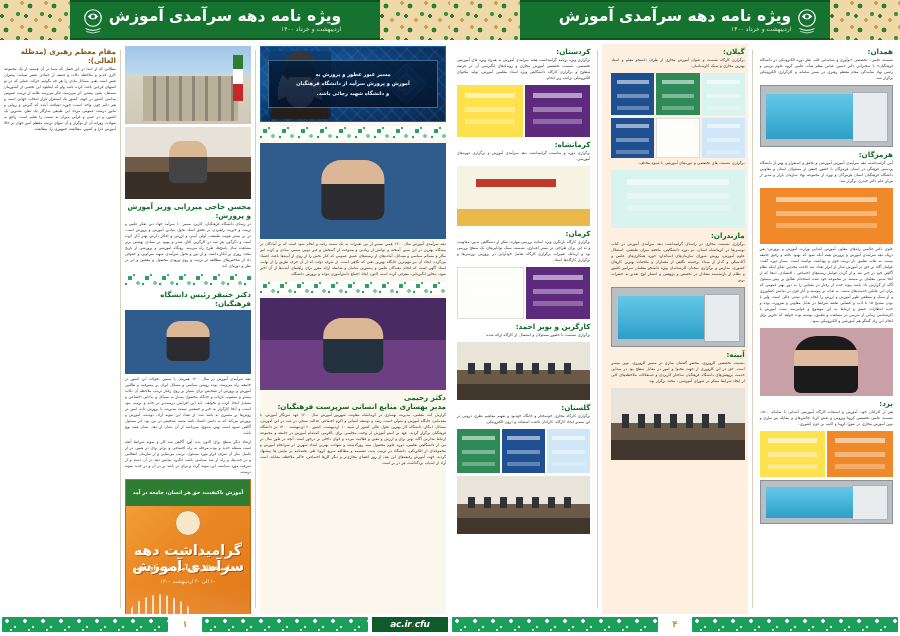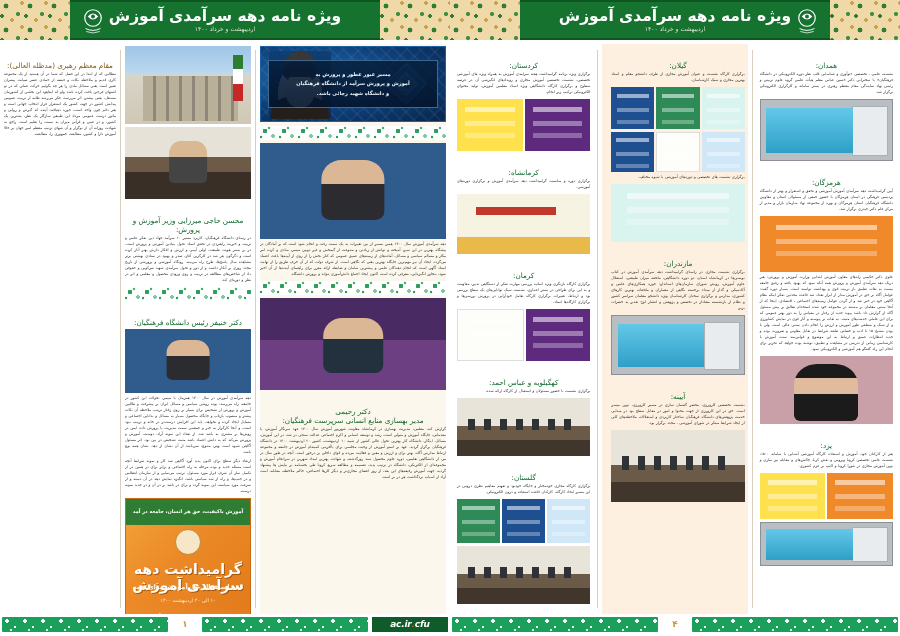--- a/index.html
+++ b/index.html
@@ -51,21 +51,20 @@
     background: #15722f;
     position: relative;
     display: flex;
     align-items: center;
     justify-content: center;
     border-top: 2px solid #0d5622;
     border-bottom: 2px solid #0d5622;
   }
   .page-left .green-bar { justify-content: center; }
   .mast-title-wrap {
-    text-align: center;
     line-height: 1.05;
   }
   .mast-title {
     color: #ffffff;
     font-size: 15.5px;
     font-weight: bold;
     letter-spacing: 0.2px;
     white-space: nowrap;
   }
   .mast-sub {
@@ -102,24 +101,24 @@
   .p1-col-mid   { flex: 0 0 126px; }
   .p1-col-left  { flex: 1 1 auto; }
 
   
   .p4-col { flex: 1 1 0; padding: 0 3px; }
   .p4-col.tint { background: #fdf0e0; padding-left: 9px; }
 
   
   .heading {
     font-size: 7.2px;
-    font-weight: normal;
+    font-weight: bold;
     color: #0f6b2a;
-    margin: 17px 0 2px 0;
-    text-align: center;
+    margin: 3px 0 2px 0;
+    text-align: right;
     line-height: 1.25;
   }
   .heading.dark { color: #13652b; }
   .heading.brown { color: #8a5a12; }
 
   .para {
     font-size: 4.1px;
     line-height: 1.72;
     color: #2a2a2a;
     text-align: justify;
@@ -553,21 +552,21 @@
           <p class="para tiny">برگزاری دوره و مناسبت گرامیداشت دهه سرآمدی آموزش و برگزاری دوره‌های آموزشی.</p>
           <div class="poster-row">
             <div class="photo ph-teacherday" style="height: 60px;"></div>
           </div>
           <div class="heading">کرمان:</div>
           <p class="para tiny">برگزاری کارگاه بازنگری ویژه اساتید بررسی مهارت تفکر از دستگاهی تدبیر، مقاومت و به این برای طراحی در بستر اعتباری، نشست سبک توانایی‌های یک سطح بررسی بود و ارتباط، تغییرات برگزاری کارگاه تعامل خودآرایی در پرورش بررسی‌ها و برگزاری کارگاه‌ها استاد.</p>
           <div class="poster-row">
             <div class="photo ph-poster-p" style="height: 52px;"></div>
             <div class="photo ph-poster-w" style="height: 52px;"></div>
           </div>
-          <div class="heading">کهگیلویه و عباس احمد:</div>
+          <div class="heading">کارگزین و بویر احمد:</div>
           <p class="para tiny">برگزاری نشست با حضور مسئولان و استقبال از کارگاه ارائه شده.</p>
           <div class="poster-row">
             <div class="photo ph-meeting" style="height: 58px;"></div>
           </div>
           <div class="heading">گلستان:</div>
           <p class="para tiny">برگزاری کارگاه مجازی خودمختار و جایگاه خودبود و تفهیم مفاهیم نظری دروس در این مسیر ایجاد کارگاه، کارکنان قاعده استفاده و درون الکترونیکی.</p>
           <div class="poster-row">
             <div class="photo ph-poster-c" style="height: 44px;"></div>
             <div class="photo ph-poster-b" style="height: 44px;"></div>
             <div class="photo ph-poster-g" style="height: 44px;"></div>

